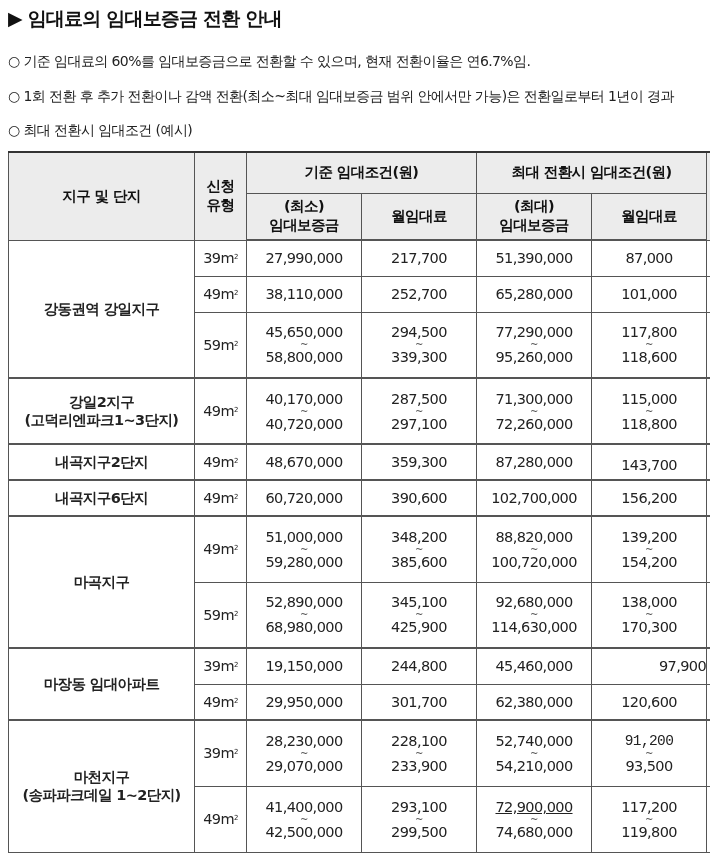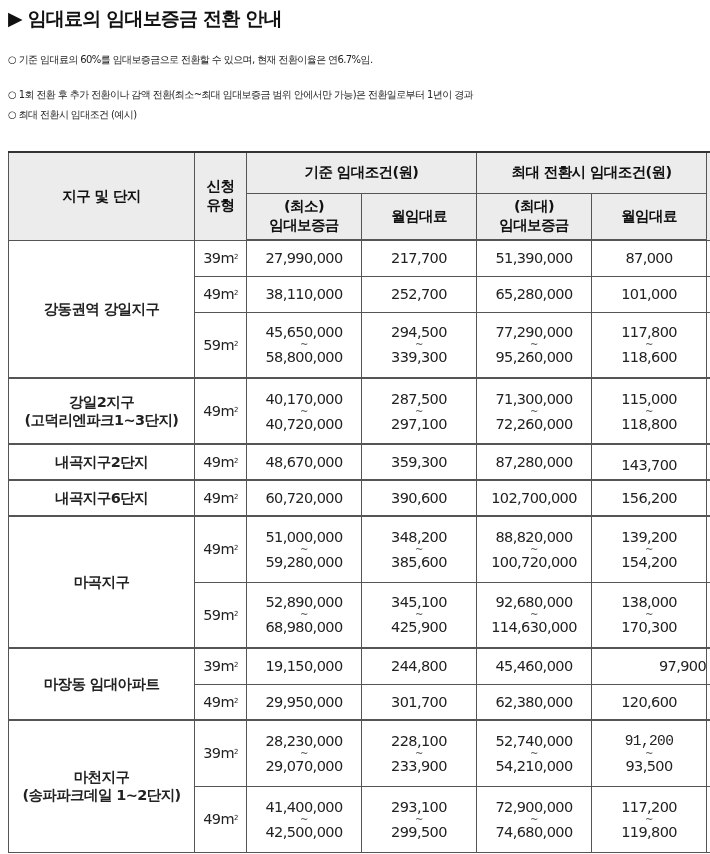--- a/index.html
+++ b/index.html
@@ -1,20 +1,20 @@
 <!DOCTYPE html>
 <html><head>
 <meta charset="utf-8">
 <style>
   html, body { margin:0; padding:0; background:#ffffff; }
   body { width:710px; height:854px; overflow:hidden; position:relative;
          font-family:"DejaVu Sans", "Liberation Sans", sans-serif; color:#111; }
   .title { position:absolute; left:8px; top:6px; font-size:19px; font-weight:bold; letter-spacing:-0.8px; white-space:nowrap; color:#111; }
-  .note { position:absolute; left:8px; font-size:10px; letter-spacing:-0.6px; white-space:nowrap; color:#222; }
-  .note.n1 { top:53px; } .note.n2 { top:88px; } .note.n3 { top:108px; }
+  .note { position:absolute; left:8px; font-size:14px; letter-spacing:-0.6px; white-space:nowrap; color:#222; }
+  .note.n1 { top:53px; } .note.n2 { top:88px; } .note.n3 { top:122px; }
   table.rent { position:absolute; left:8px; top:151px; border-collapse:collapse; table-layout:fixed; width:760px; }
   table.rent th, table.rent td { border:1px solid #555; text-align:center; vertical-align:middle; padding:0; font-size:14.5px; letter-spacing:-0.6px; color:#222; }
   table.rent thead tr:first-child th { border-top:2px solid #333; }
   table.rent th { background:#ececec; font-weight:bold; color:#111; font-size:14.5px; line-height:19px; }
   table.rent thead tr:last-child th { border-bottom:2px solid #555; }
   table.rent td { line-height:18px; }
   td.district { font-weight:bold; color:#111; line-height:20px; }
   tr.group-start td { border-top:2px solid #555; }
   td.area sup { font-size:7px; vertical-align:top; position:relative; top:-1px; }
   .tilde { display:block; font-size:10px; line-height:7px; color:#555; }
@@ -283,21 +283,21 @@
           <span style="display: block;">41,400,000</span>
           <span class="tilde">~</span>
           <span style="display: block;">42,500,000</span>
         </td>
         <td>
           <span style="display: block;">293,100</span>
           <span class="tilde">~</span>
           <span style="display: block;">299,500</span>
         </td>
         <td>
-          <span style="display: block;">72,900,000</span>
+          <span style="display: block; text-decoration: underline;">72,900,000</span>
           <span class="tilde">~</span>
           <span style="display: block;">74,680,000</span>
         </td>
         <td>
           <span style="display: block;">117,200</span>
           <span class="tilde">~</span>
           <span style="display: block;">119,800</span>
         </td>
         <td></td>
       </tr>

